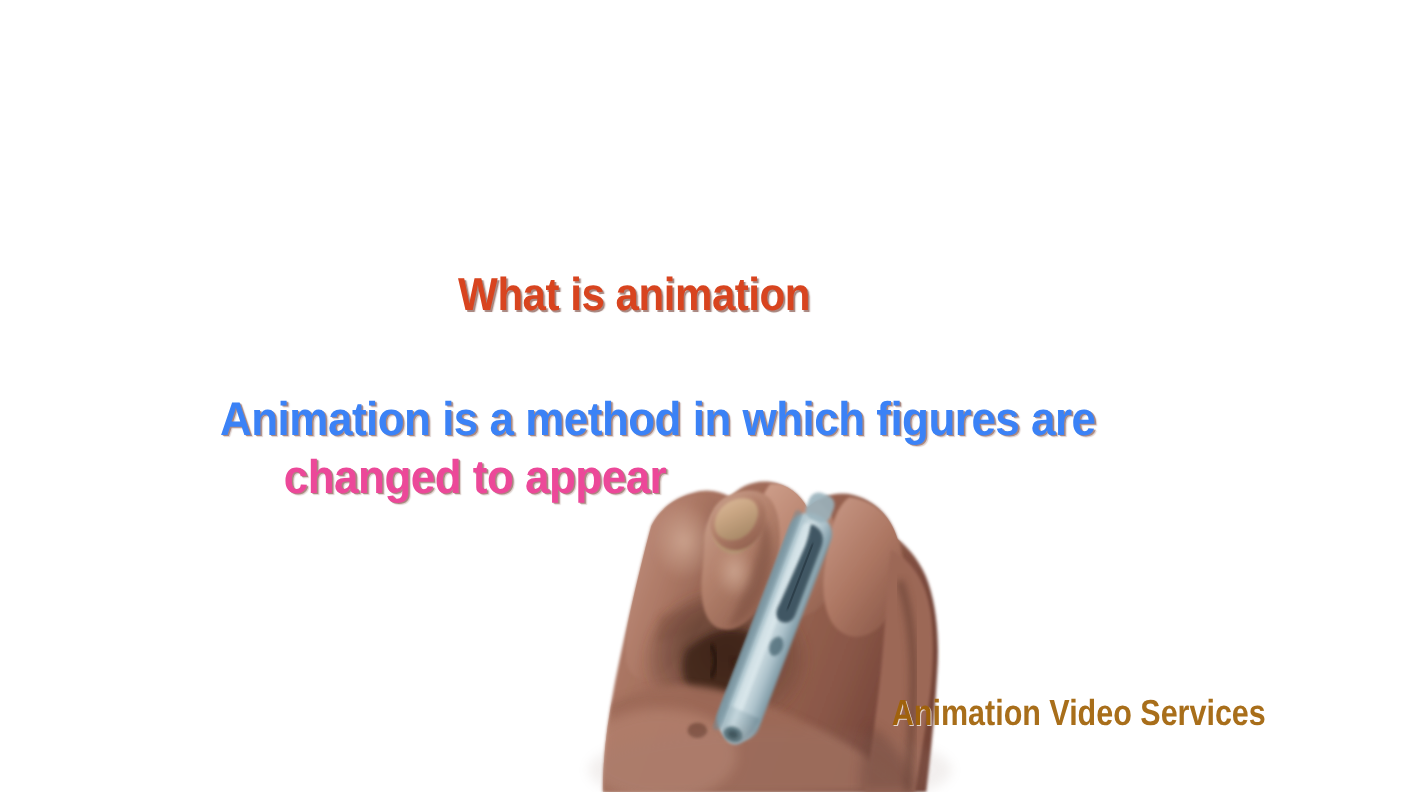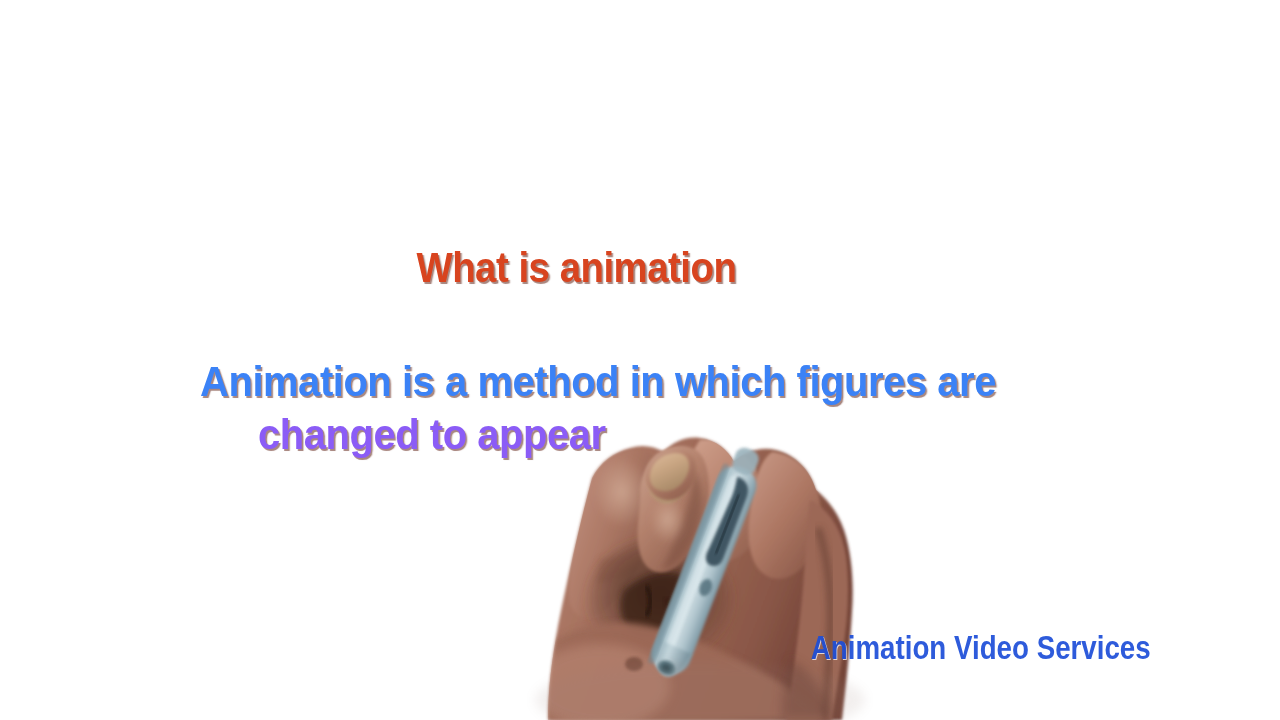--- a/index.html
+++ b/index.html
@@ -104,21 +104,21 @@
 <div id="stage" style="background: rgb(255, 255, 255);">
 
   <div class="slide-text" id="headline" style="color: rgb(216, 68, 31); text-shadow: rgba(90, 26, 12, 0.4) 1.5px 1.5px 0px, rgba(90, 26, 12, 0.2) 2.5px 2px 1px;">
     <span class="txt">What is animation</span>
   </div>
 
   <div class="slide-text" id="body-line-1" style="color: #3b82f6; text-shadow: rgba(90, 26, 12, 0.4) 1.5px 1.5px 0px, rgba(90, 26, 12, 0.2) 2.5px 2px 1px;">
     <span class="txt">Animation is a method in which figures are</span>
   </div>
 
-  <div class="slide-text" id="body-line-2" style="color: #8b5cf6; text-shadow: rgba(90, 26, 12, 0.4) 1.5px 1.5px 0px, rgba(90, 26, 12, 0.2) 2.5px 2px 1px;">
+  <div class="slide-text" id="body-line-2" style="color: #ec4899; text-shadow: rgba(90, 26, 12, 0.4) 1.5px 1.5px 0px, rgba(90, 26, 12, 0.2) 2.5px 2px 1px;">
     <span class="txt">changed to appear</span>
   </div>
 
   <div id="hand-layer">
     <svg width="1280" height="720" viewBox="0 0 1280 720" xmlns="http://www.w3.org/2000/svg">
       <defs>
 
         <linearGradient id="gSkinBody" x1="0" y1="0" x2="1" y2="0.35">
           <stop offset="0%" stop-color="#b88573"></stop>
           <stop offset="22%" stop-color="#ab7764"></stop>
@@ -348,17 +348,17 @@
       <path filter="url(#softEdge)" fill="url(#gNail)" d="M 650,474
                C 652,462 662,454 674,453
                C 684,452 690,458 689,468
                C 687,480 678,490 667,491
                C 656,492 648,485 650,474 Z"></path>
 
       <ellipse cx="700" cy="700" rx="165" ry="38" fill="#9a8078" opacity="0.12" filter="url(#softEdge3)"></ellipse>
     </svg>
   </div>
 
-  <div id="watermark" style="color: #1d4ed8; text-shadow: rgba(255, 255, 255, 0.8) 1px 1px 0px;">
+  <div id="watermark" style="color: #a16207; text-shadow: rgba(255, 255, 255, 0.8) 1px 1px 0px;">
     <span class="txt">Animation Video Services</span>
   </div>
 
 </div>
 
 </body></html>

